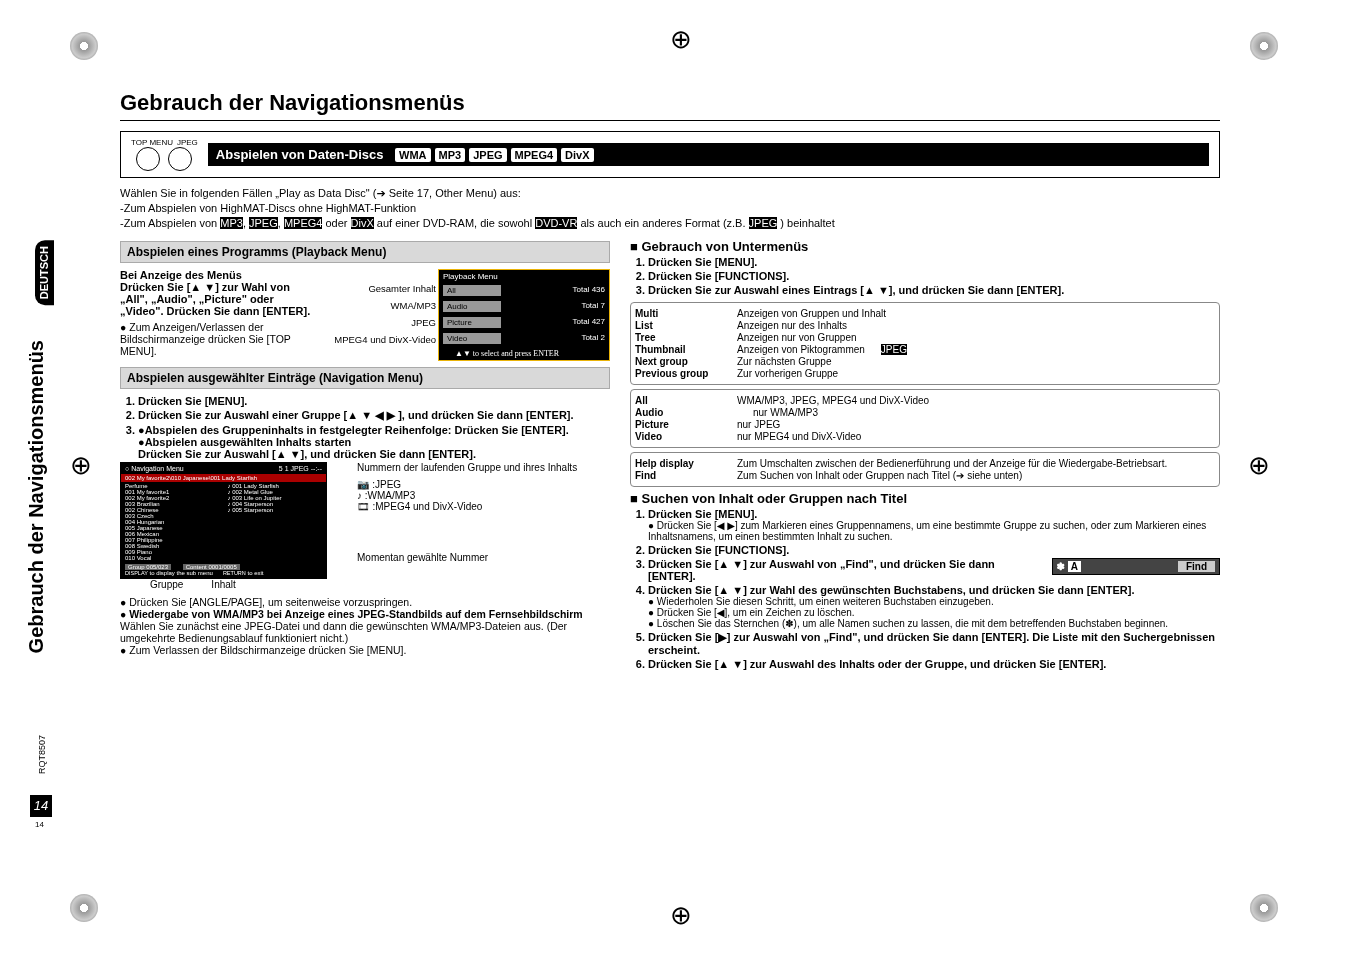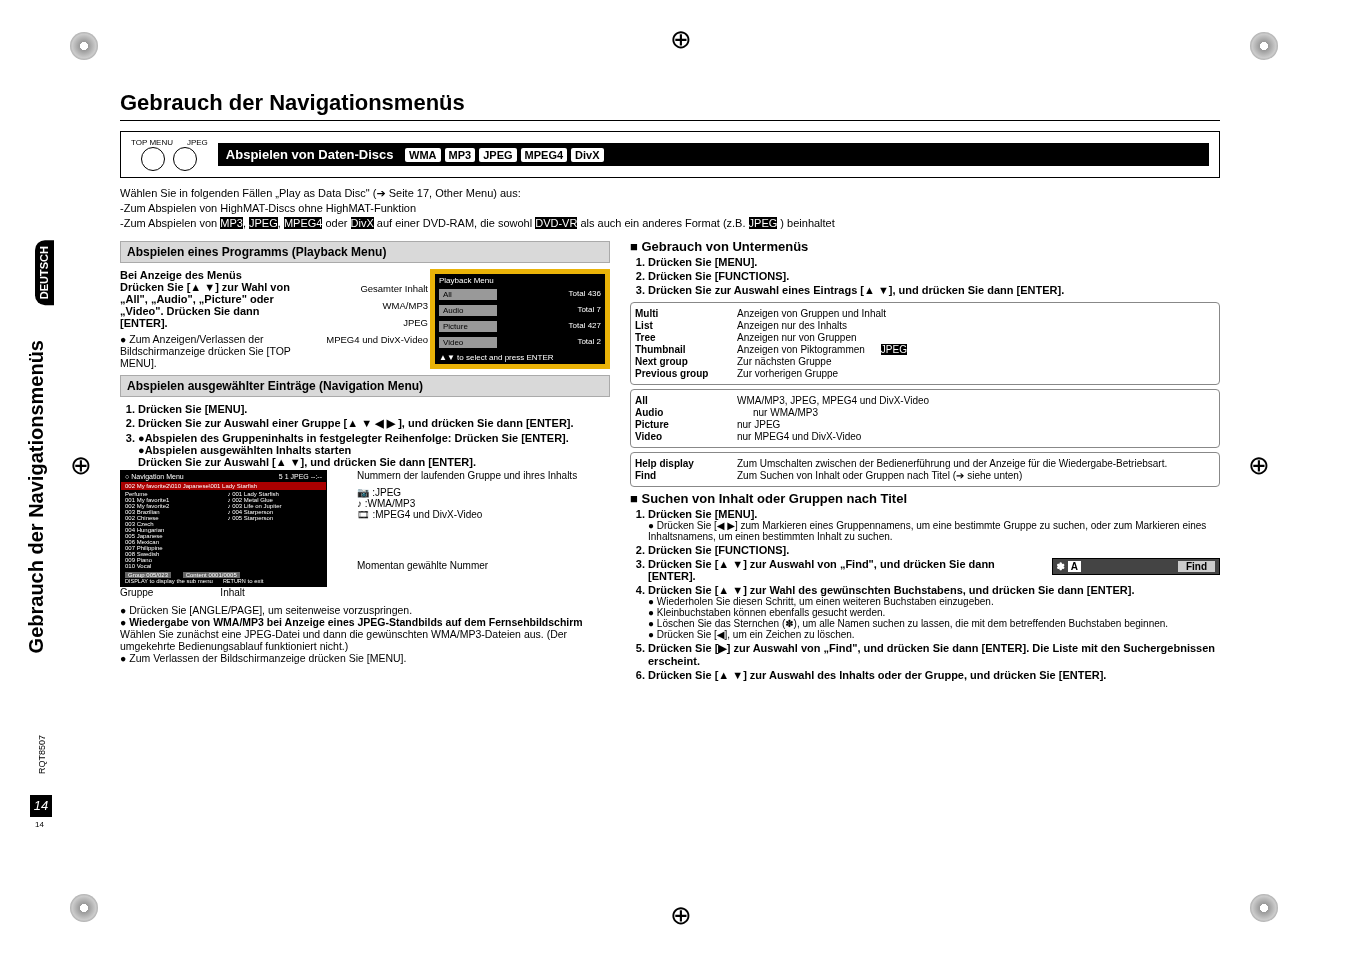--- a/index.html
+++ b/index.html
@@ -95,21 +95,21 @@
     font-size: 12px;
     margin: 6px 0;
   }
   .left-panel {
     display: flex;
     gap: 20px;
     align-items: flex-start;
   }
   .bold { font-weight: bold; }
   .playback-menu {
-    border: 5px solid #eab308;
+    border: 1px solid #eab308;
     width: 170px;
     font-size: 8px;
     background: #fff;
   }
   .playback-menu .hdr {
     background: #000;
     color: #fff;
     padding: 2px 4px;
   }
   .playback-menu .row {
@@ -122,21 +122,22 @@
   }
   .playback-menu .row .left-cell {
     background: #999;
     color: #000;
     padding: 1px 4px;
     width: 50px;
   }
   .playback-menu .foot {
     background: #000;
     color: #fff;
-    padding: 2px 4px;
+    padding: 2px 16px;
+    font-family: Liberation Serif, serif;
   }
   .label-arrow {
     font-size: 9.5px;
     white-space: nowrap;
     text-align: right;
   }
   ol.numbered {
     margin: 2px 0 2px 0;
     padding-left: 18px;
   }
@@ -255,21 +256,21 @@
 <div class="rqt">RQT8507</div>
 <div class="page-num">14</div>
 <div style="position:absolute;left:35px;top:820px;font-size:8px">14</div>
 
 <div class="page">
   <div class="main-title">Gebrauch der Navigationsmenüs</div>
   <hr>
 
   <div class="topmenu-box">
     <div style="display:flex;flex-direction:column;align-items:center">
-      <div style="display:flex;gap:14px" class="tiny-label">
+      <div style="display:flex;gap:4px" class="tiny-label">
          <span>TOP MENU</span>
          <span>JPEG</span>
       </div>
       <div class="topmenu-circles">
         <div class="circle"></div>
         <div class="circle"></div>
       </div>
     </div>
     <div class="black-strip" style="flex:1">
       <span>Abspielen von Daten-Discs</span>&nbsp;
@@ -388,21 +389,21 @@
           </div>
         </div>
         <div class="icon-legend">
            <div style="font-size:10px;margin-bottom:6px">Nummern der laufenden Gruppe und ihres Inhalts</div>
            <div>📷 <span>:JPEG</span></div>
            <div>♪ <span>:WMA/MP3</span></div>
            <div>🎞 <span>:MPEG4 und DivX-Video</span></div>
            <div style="margin-top:40px;font-size:10px">Momentan gewählte Nummer</div>
         </div>
       </div>
-      <div style="display:flex;gap:67px;font-size:10px;">
+      <div style="display:flex;gap:28px;font-size:10px;margin-left:30px">
         <span>Gruppe</span>
         <span>Inhalt</span>
       </div>
 
       <div style="font-size:10.5px;margin-top:6px">
         <div>● Drücken Sie [ANGLE/PAGE], um seitenweise vorzuspringen.</div>
         <div class="bold">● Wiedergabe von WMA/MP3 bei Anzeige eines JPEG-Standbilds auf dem Fernsehbildschirm</div>
         <div>Wählen Sie zunächst eine JPEG-Datei und dann die gewünschten WMA/MP3-Dateien aus. (Der umgekehrte Bedienungsablauf funktioniert nicht.)</div>
         <div>● Zum Verlassen der Bildschirmanzeige drücken Sie [MENU].</div>
       </div>
@@ -484,23 +485,22 @@
             <span class="find-box">
               <span>✽</span>
               <span style="background:#fff;color:#000;padding:0 3px;font-weight:bold">A</span>
               <span class="find-right">Find</span>
             </span>
           </div>
         </li>
         <li><span>Drücken Sie [▲ ▼] zur Wahl des gewünschten Buchstabens, und drücken Sie dann [ENTER].</span>
           <div style="font-weight:normal;font-size:10px" id="s4b">
               <div>● Wiederholen Sie diesen Schritt, um einen weiteren Buchstaben einzugeben.</div>
-              <div>● Kleinbuchstaben können ebenfalls gesucht werden.</div>
+              <div>● Drücken Sie [◀], um ein Zeichen zu löschen.</div>
               <div>● Löschen Sie das Sternchen (✽), um alle Namen suchen zu lassen, die mit dem betreffenden Buchstaben beginnen.</div>
-              <div>● Drücken Sie [◀], um ein Zeichen zu löschen.</div>
             </div>
         </li>
         <li>Drücken Sie [▶] zur Auswahl von „Find", und drücken Sie dann [ENTER]. Die Liste mit den Suchergebnissen erscheint.</li>
         <li>Drücken Sie [▲ ▼] zur Auswahl des Inhalts oder der Gruppe, und drücken Sie [ENTER].</li>
       </ol>
     </div>
   </div>
 </div>
 
 </body></html>

